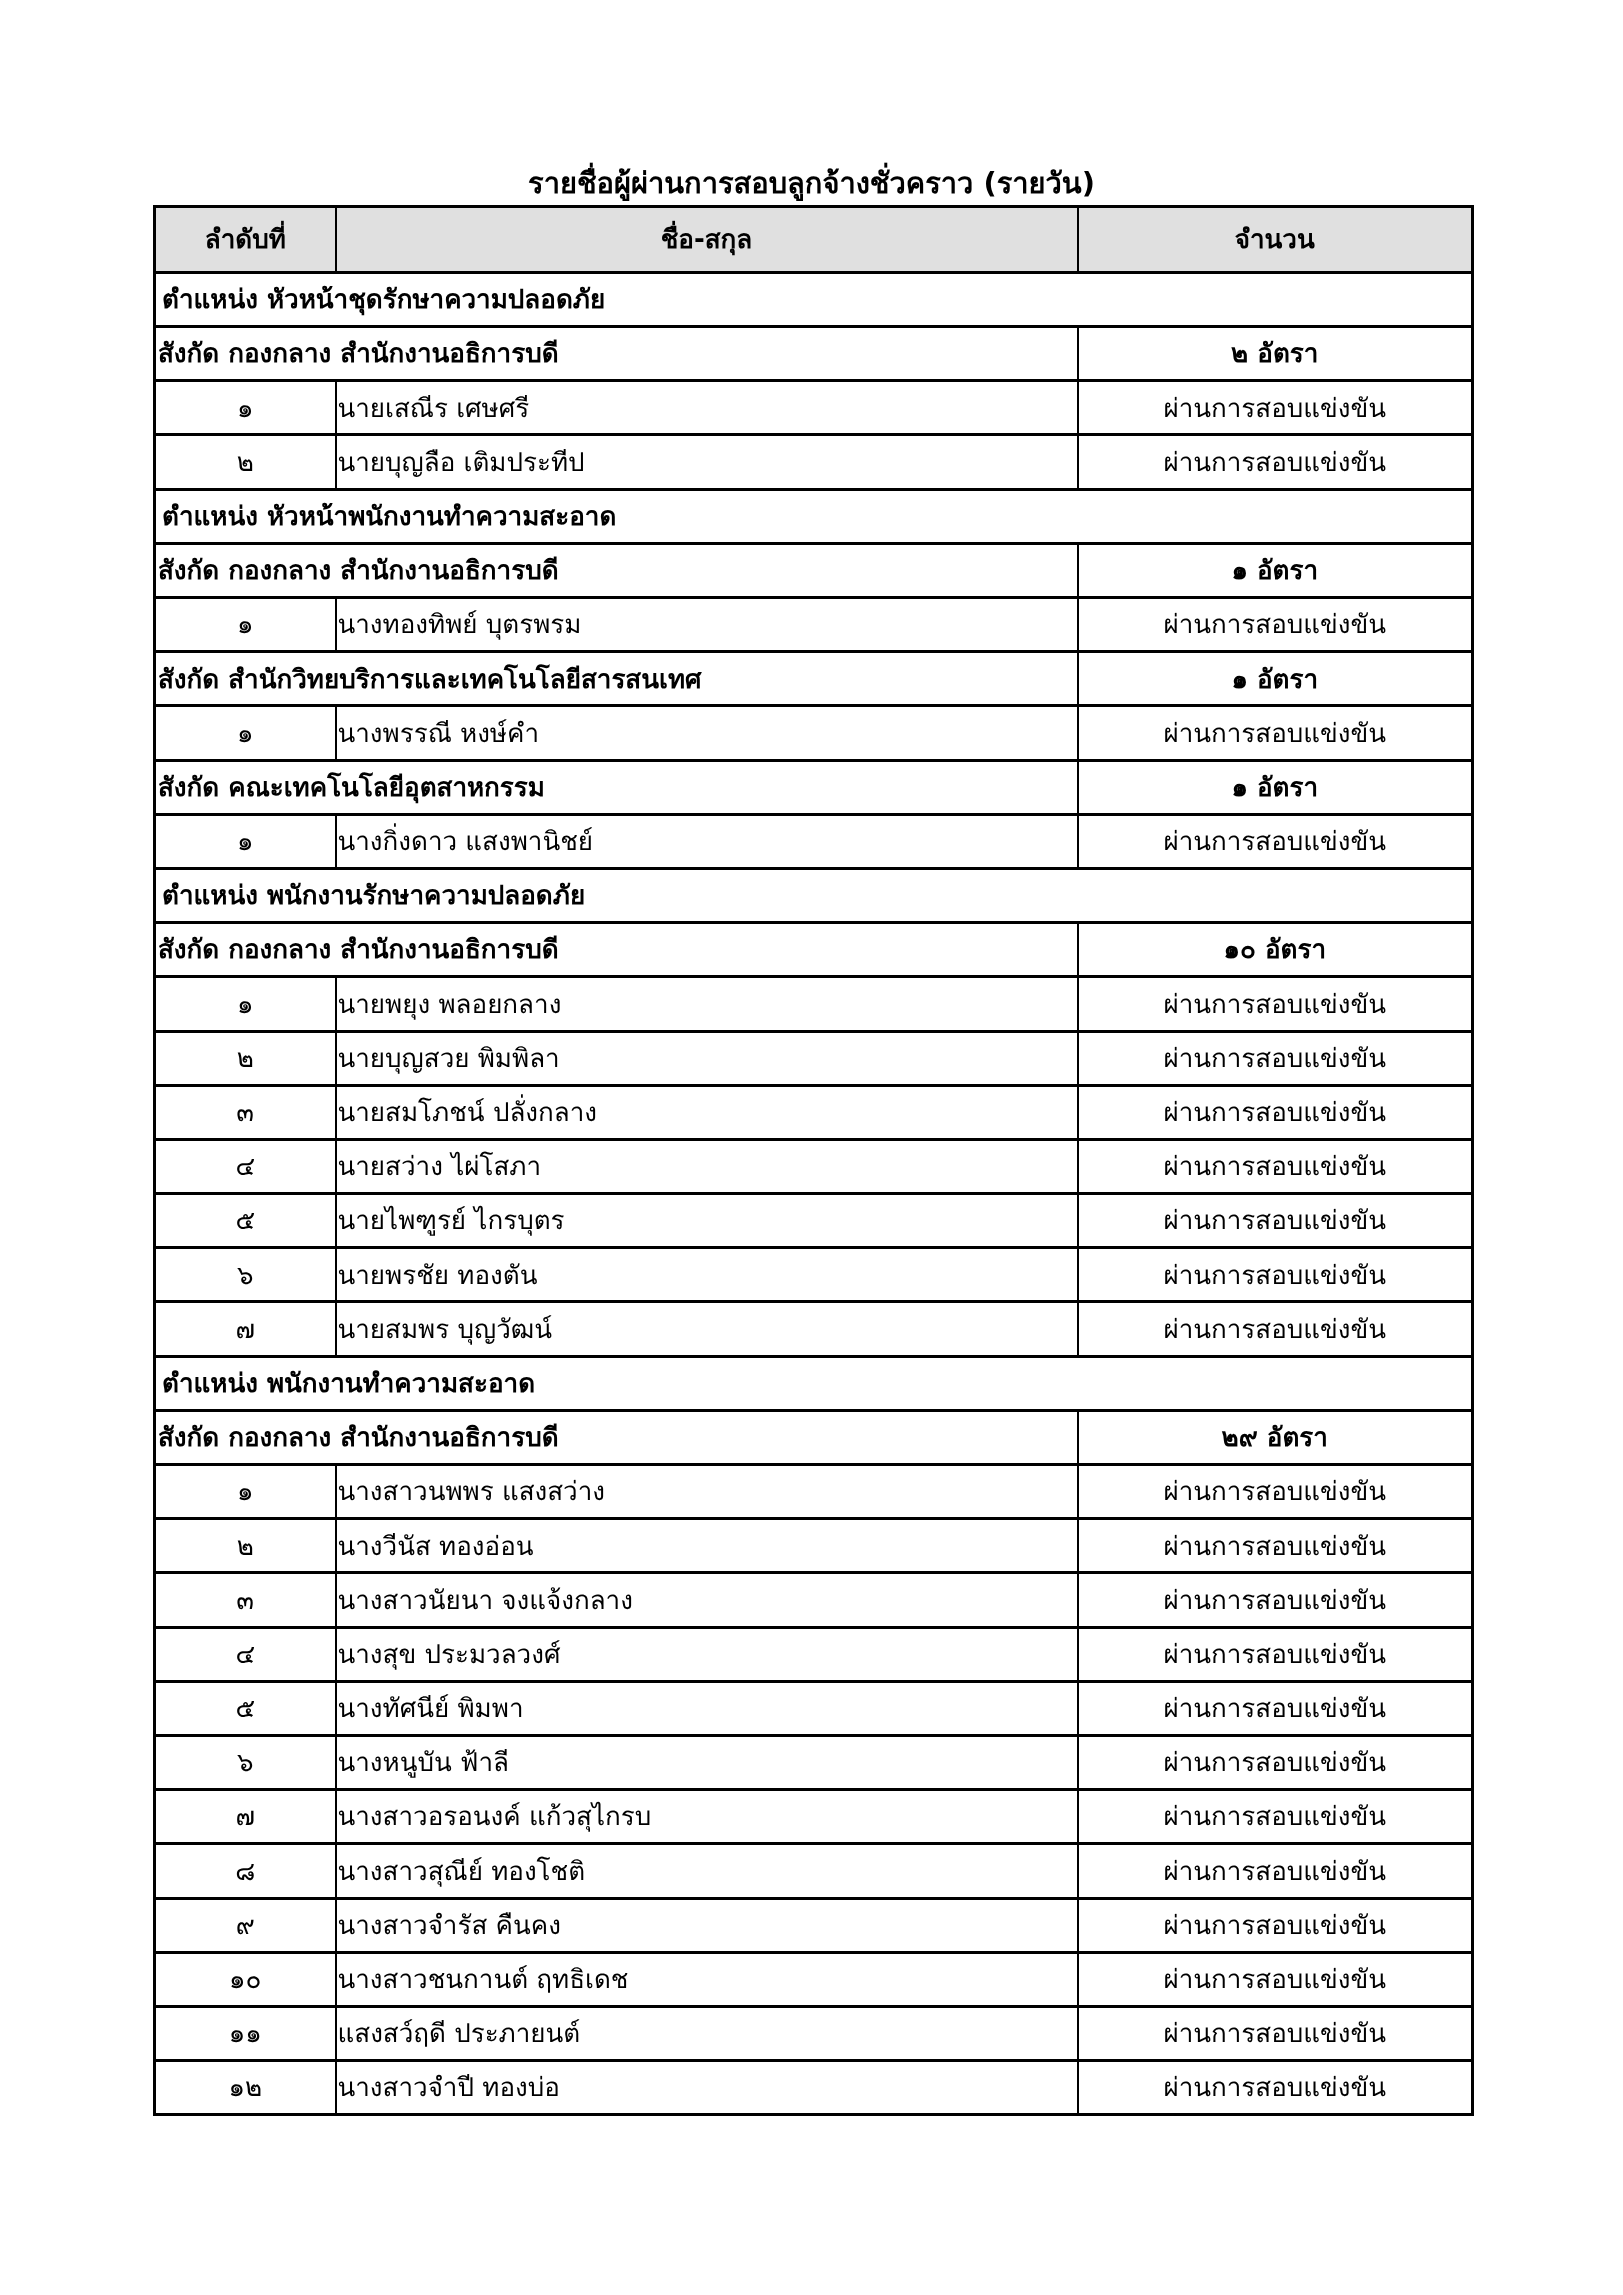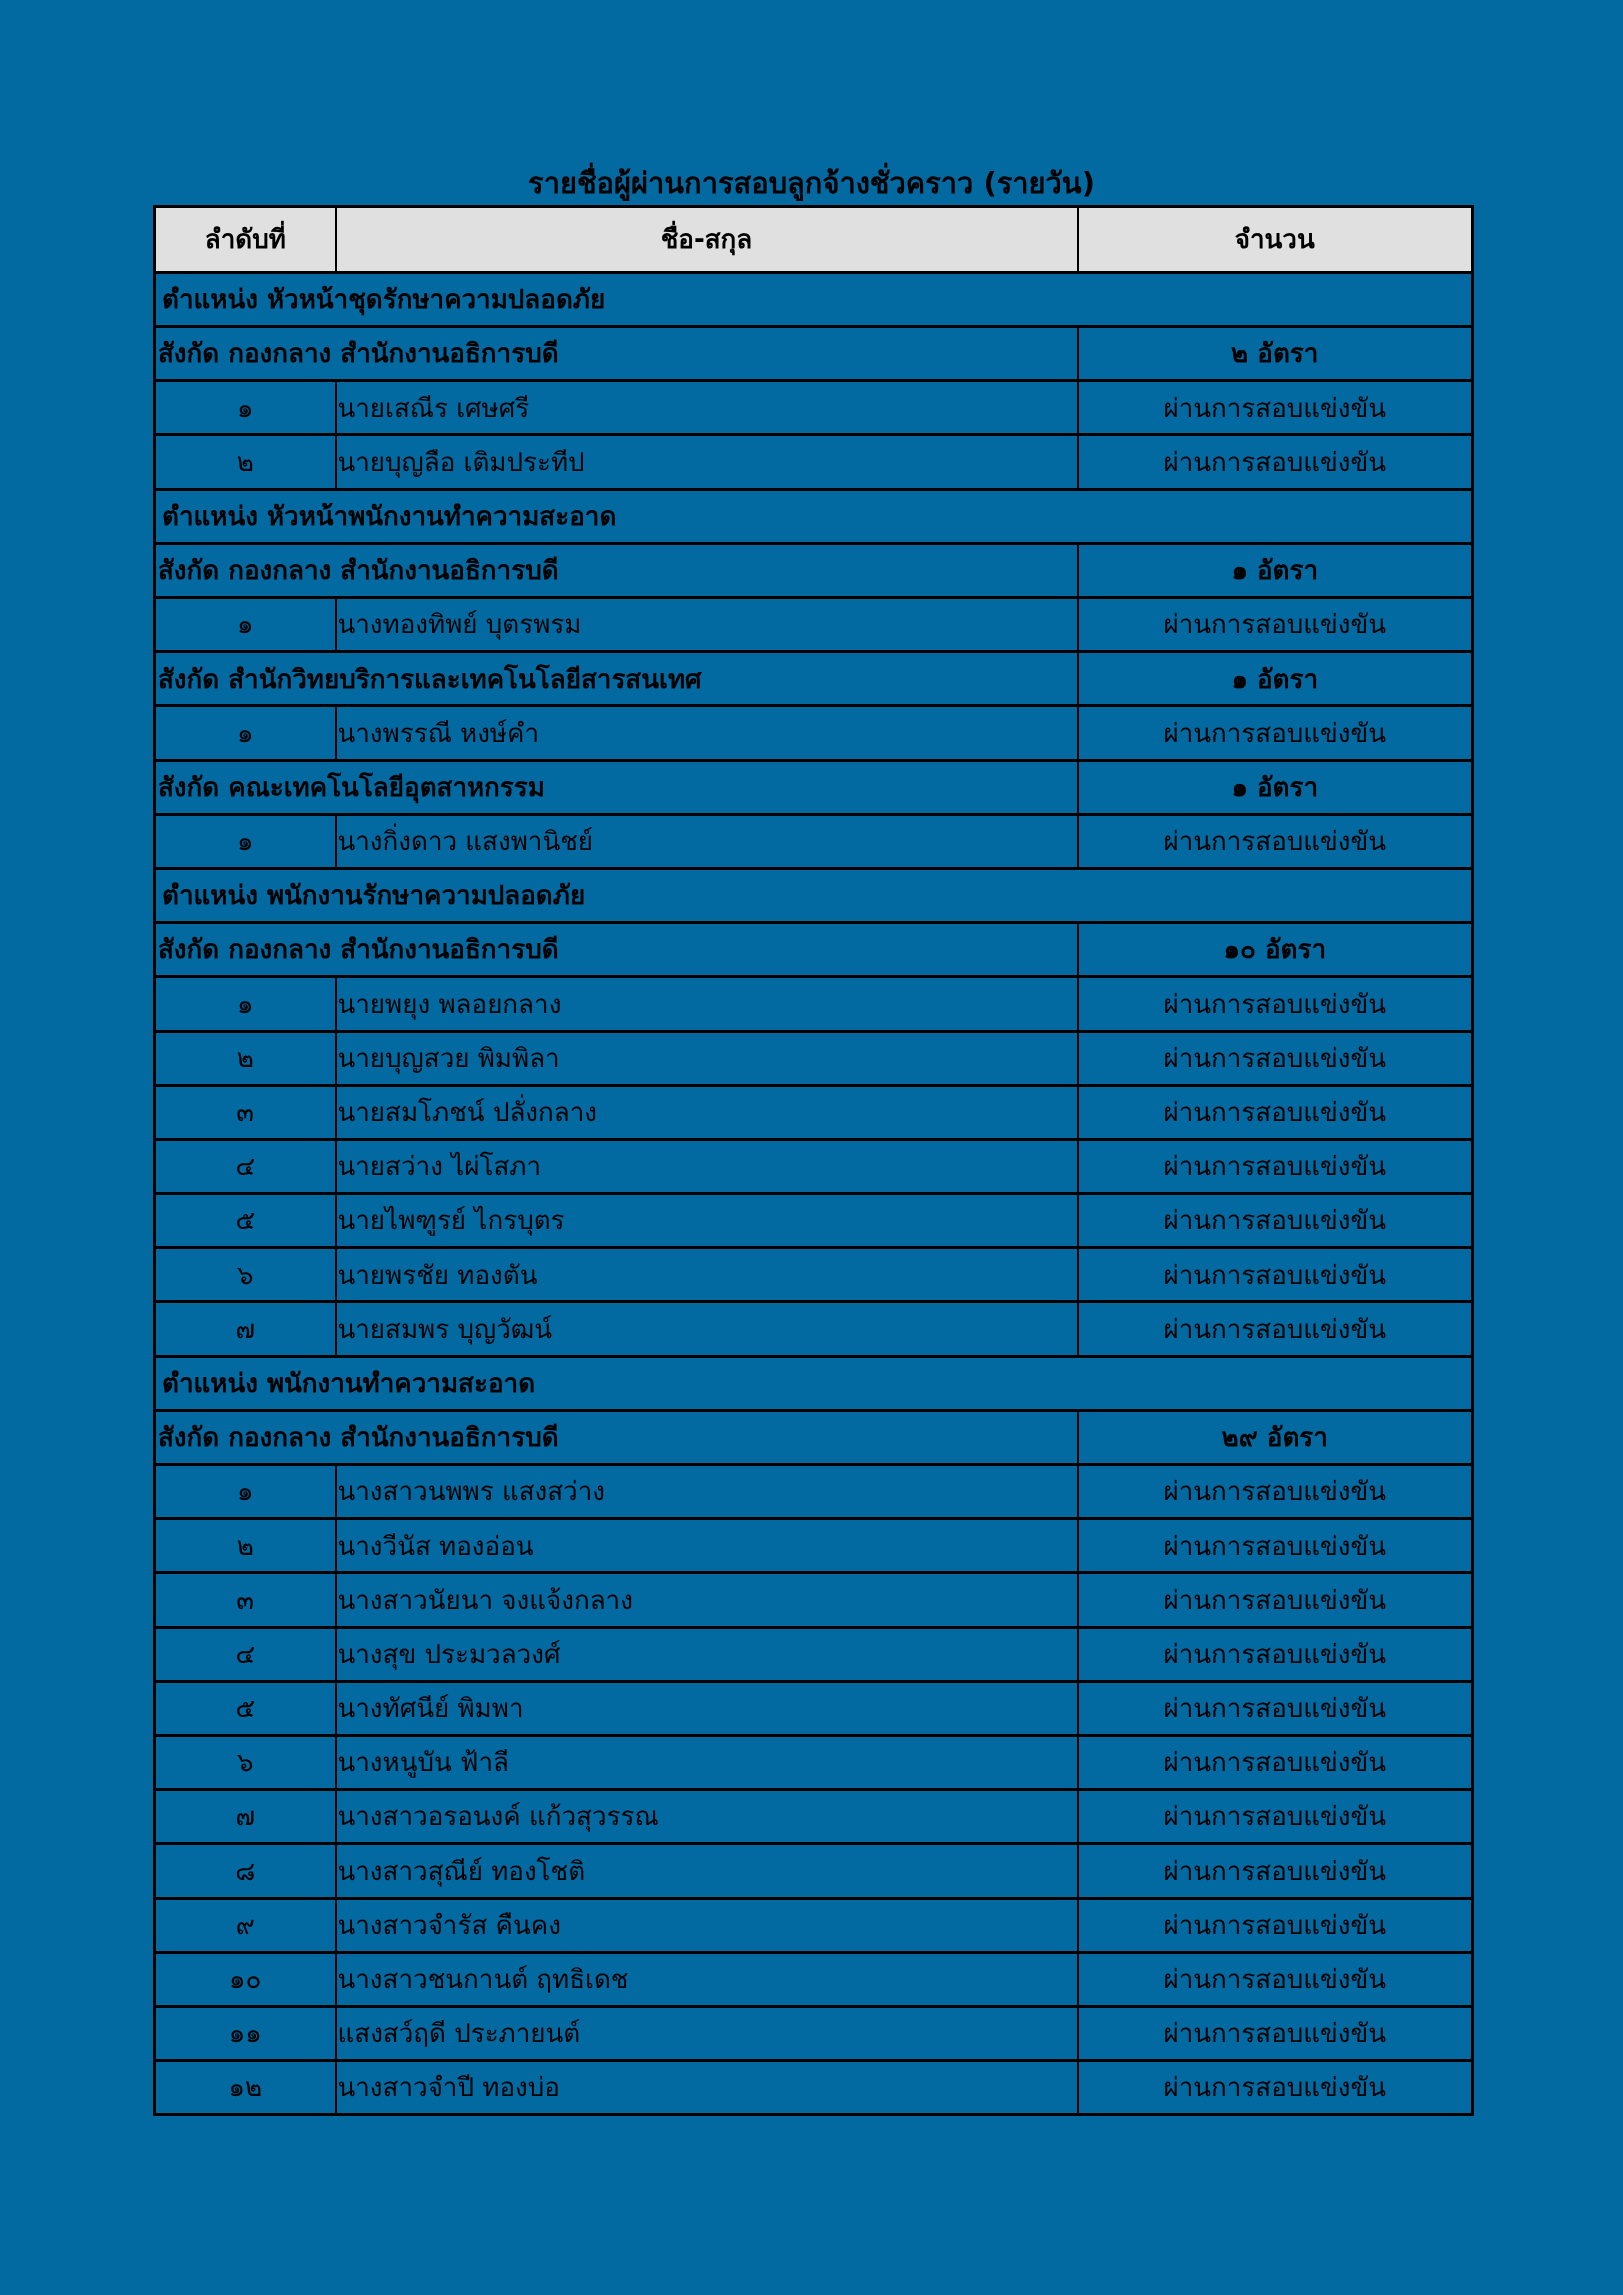--- a/index.html
+++ b/index.html
@@ -5,21 +5,21 @@
   html, body {
     margin: 0;
     padding: 0;
     background: #888;
   }
   .page {
     position: relative;
     width: 1623px;
     height: 2295px;
     margin: 0 auto;
-    background: #0369a1;
+    background: #ffffff;
     font-family: "DejaVu Sans", sans-serif;
     color: #000;
   }
   .doc-title {
     margin: 0;
     padding-top: 165px;
     text-align: center;
     font-size: 29px;
     font-weight: bold;
     line-height: 1.3;
@@ -202,21 +202,21 @@
           <td class="name-cell">นางทัศนีย์ พิมพา</td>
           <td class="result-cell">ผ่านการสอบแข่งขัน</td>
         </tr>
         <tr>
           <td class="num-cell">๖</td>
           <td class="name-cell">นางหนูบัน ฟ้าลี</td>
           <td class="result-cell">ผ่านการสอบแข่งขัน</td>
         </tr>
         <tr>
           <td class="num-cell">๗</td>
-          <td class="name-cell">นางสาวอรอนงค์ แก้วสุวรรณ</td>
+          <td class="name-cell">นางสาวอรอนงค์ แก้วสุไกรบ</td>
           <td class="result-cell">ผ่านการสอบแข่งขัน</td>
         </tr>
         <tr>
           <td class="num-cell">๘</td>
           <td class="name-cell">นางสาวสุณีย์ ทองโชติ</td>
           <td class="result-cell">ผ่านการสอบแข่งขัน</td>
         </tr>
         <tr>
           <td class="num-cell">๙</td>
           <td class="name-cell">นางสาวจำรัส คืนคง</td>

